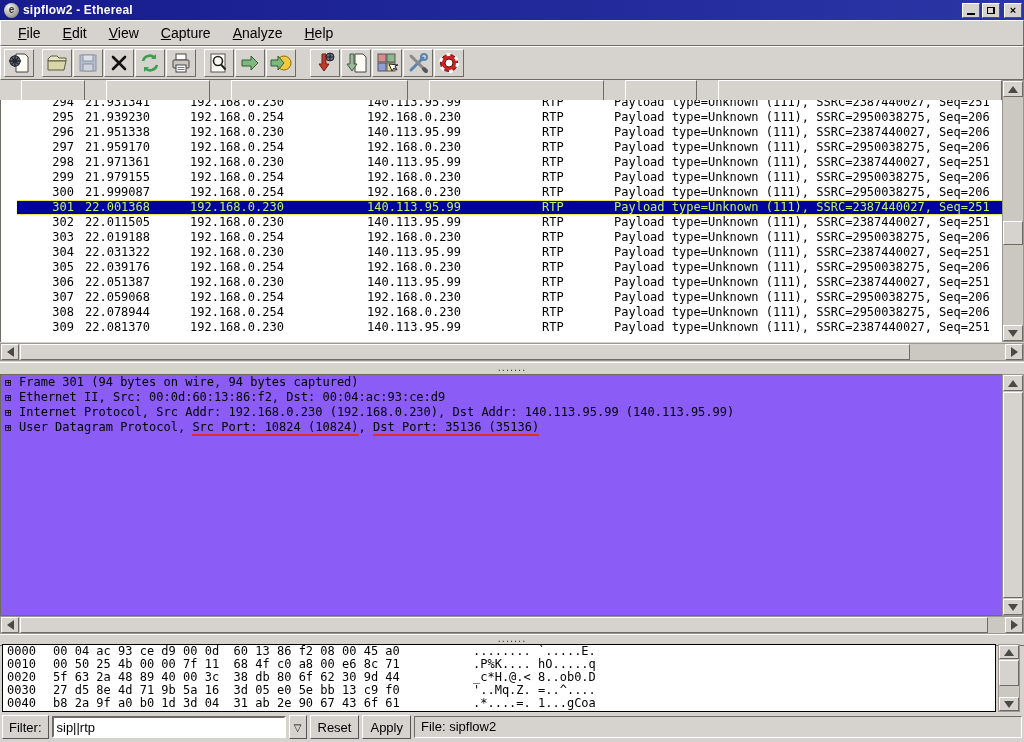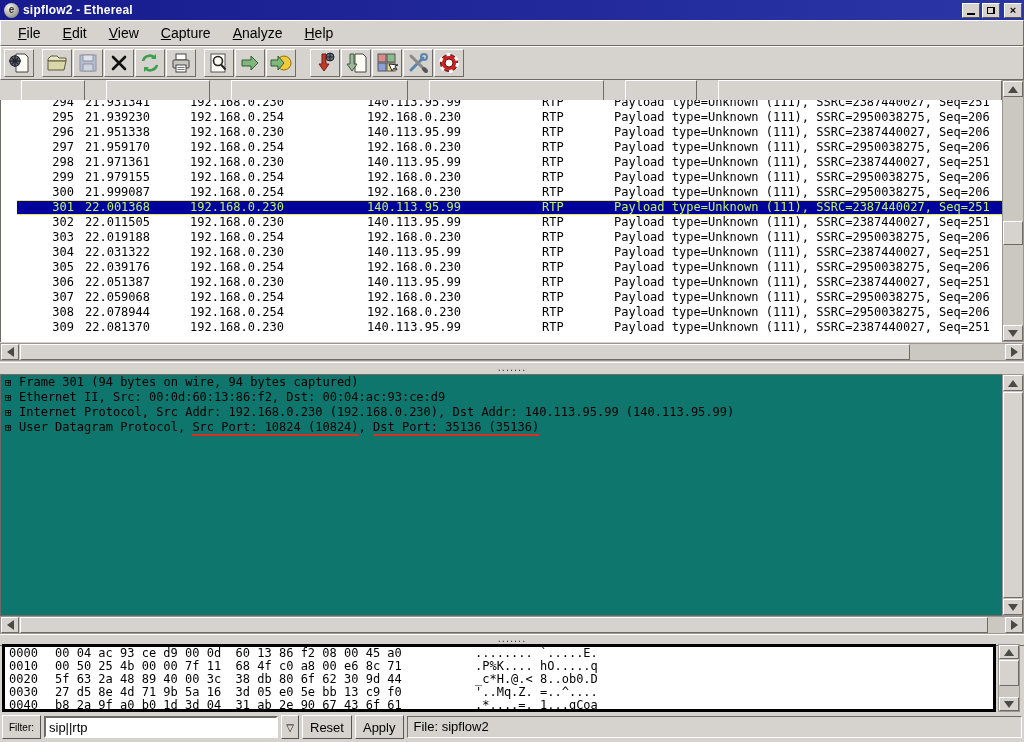--- a/index.html
+++ b/index.html
@@ -72,40 +72,40 @@
   .tri.left{border-top:5px solid transparent;border-bottom:5px solid transparent;border-right:7px solid #4a4a44;}
   .tri.right{border-top:5px solid transparent;border-bottom:5px solid transparent;border-left:7px solid #4a4a44;}
 
   
   .splitter{position:absolute;left:0;width:1024px;background:#d6d3ce;
             border-top:1px solid #fff;border-bottom:1px solid #6e6a64;
             display:flex;align-items:center;justify-content:center;}
   .splitter .dots{font-size:11px;line-height:5px;letter-spacing:1px;color:#3a3a36;margin-top:-4px;}
 
   
-  #detail-pane{position:absolute;left:0;top:374px;width:1002px;height:242px;background:#0f766e;
+  #detail-pane{position:absolute;left:0;top:374px;width:1002px;height:242px;background:#8b5cf6;
                border:1px solid #6e6a64;border-right:none;box-sizing:border-box;overflow:hidden;
                font-family:"DejaVu Sans Mono",monospace;font-size:12px;}
   .dline{height:15px;line-height:15px;white-space:pre;padding-left:4px;}
   .expander{display:inline-block;width:14px;font-size:11px;}
   .red-underline{border-bottom:2px solid #d93025;}
 
   
   #hex-pane{position:absolute;left:2px;top:644px;width:994px;height:68px;background:#fff;
-            border:3px solid #000000;box-sizing:border-box;overflow:hidden;
+            border:1px solid #000000;box-sizing:border-box;overflow:hidden;
             font-family:"DejaVu Sans Mono",monospace;font-size:12px;}
   .hexrow{display:flex;height:13px;line-height:13px;white-space:pre;}
   .hexrow .off{width:46px;padding-left:4px;flex-shrink:0;}
   .hexrow .hx{width:420px;flex-shrink:0;}
   .hexrow .asc{flex:1;}
 
   
   #filterbar{position:absolute;left:0;top:714px;width:1024px;height:26px;display:flex;align-items:center;padding:0 2px;box-sizing:border-box;gap:3px;}
   #filter-btn{height:22px;padding:0 6px;display:flex;align-items:center;background:#d6d3ce;
-              border:1px solid;border-color:#fff #555 #555 #fff;font-size:10px;}
+              border:1px solid;border-color:#fff #555 #555 #fff;font-size:13px;}
   #filter-input{height:22px;width:234px;border:2px solid;border-color:#6e6a64 #fff #fff #6e6a64;
                 font-family:"Liberation Sans",sans-serif;font-size:13px;padding:0 3px;box-sizing:border-box;}
   #filter-dropdown{width:16px;height:22px;display:flex;align-items:center;justify-content:center;
                    background:#d6d3ce;border:1px solid;border-color:#fff #555 #555 #fff;font-size:10px;}
   .fbtn{height:22px;padding:0 7px;display:flex;align-items:center;background:#d6d3ce;
         border:1px solid;border-color:#fff #555 #555 #fff;font-size:13px;}
   #status-panel{flex:1;height:22px;line-height:20px;border:1px solid;border-color:#6e6a64 #fff #fff #6e6a64;
                 padding:0 6px;font-size:13px;background:#d6d3ce;box-sizing:border-box;}
 </style>
 </head>

